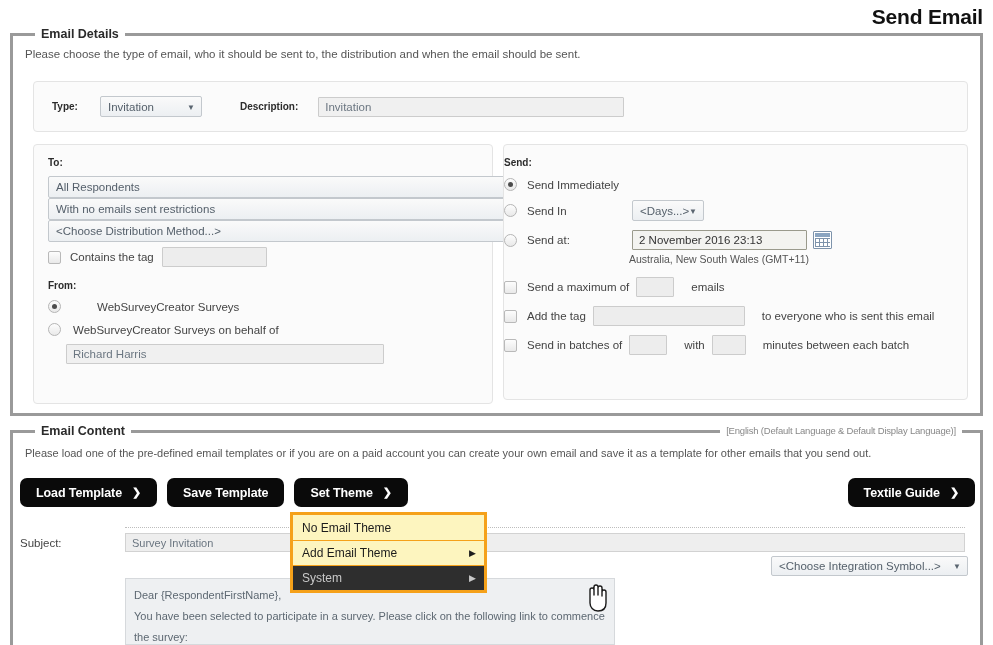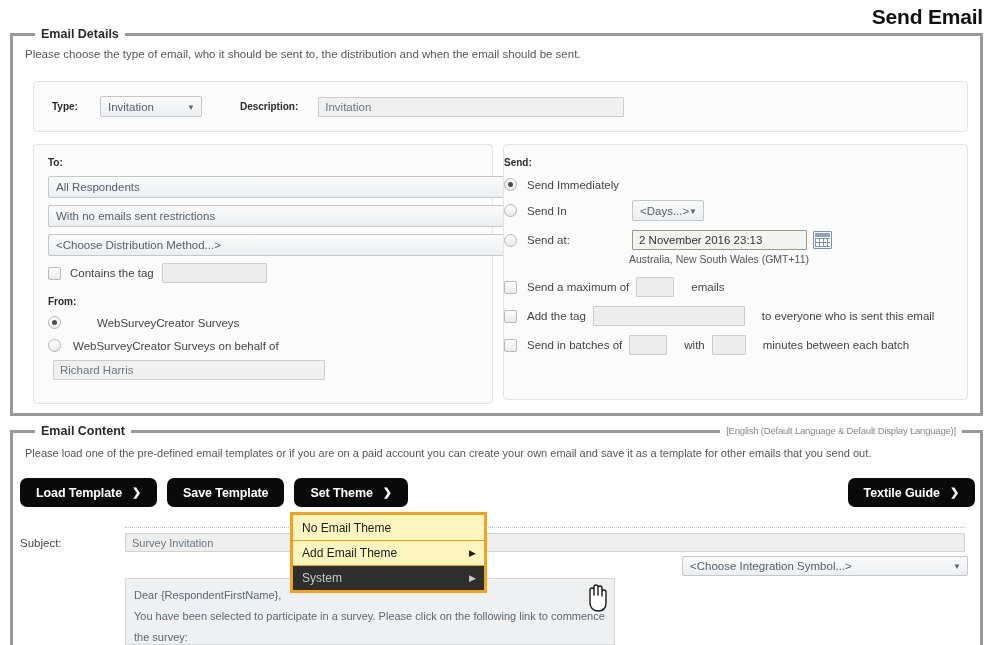--- a/index.html
+++ b/index.html
@@ -105,21 +105,21 @@
   }
   .cbx {
     width: 13px; height: 13px; border-radius: 2px;
     background: linear-gradient(#fdfdfd,#e9e9e9);
     border: 1px solid #b9b9b9;
     display: inline-block; flex: none;
   }
   .row { display: flex; align-items: center; }
 
   
-  #to-card .sel { width: 484px; margin-bottom: 7px; height: 22px; }
+  #to-card .sel { width: 484px; height: 22px; }
 
   
   .send-row { display: flex; align-items: center; margin-bottom: 9px; }
   .send-row .lbl { margin-left: 10px; }
 
   .cal-icon {
     width: 19px; height: 18px; margin-left: 6px;
     border: 1px solid #7d93ab;
     background: #fff; position: relative; flex:none; cursor:pointer;
     border-radius: 1px;
@@ -160,21 +160,21 @@
     width: 840px; height: 19px;
     background: #eeeeee; border: 1px solid #d2d2d2;
     font-size: 11px; color: #6b7681; display: flex; align-items: center; padding: 0 6px;
   }
   #dotted-sep {
     position: absolute; left: 125px; top: 527px; width: 840px;
     border-top: 1px dotted #bdbdbd;
   }
 
   #symbol-sel {
-    position: absolute; right: 25px; top: 556px; width: 286px; height: 20px;
+    position: absolute; right: 25px; top: 556px; width: 197px; height: 20px;
   }
 
   #body-box {
     position: absolute; left: 125px; top: 578px; width: 490px; height: 67px;
     background: #eef0f2; border: 1px solid #d6d9dc;
     padding: 6px 8px 0 8px;
     font-size: 11px; color: #5d6872; line-height: 21px;
     overflow: hidden;
   }
 
@@ -257,21 +257,21 @@
       <div class="lbl-bold" style="margin-top:13px; margin-bottom:9px;">From:</div>
 
       <div class="row" style="margin-bottom:10px;gap:24px;">
         <span class="radio on"></span>
         <span class="lbl" style="margin-left:12px;">WebSurveyCreator Surveys</span>
       </div>
       <div class="row" style="margin-bottom:8px;">
         <span class="radio"></span>
         <span class="lbl" style="margin-left:12px;">WebSurveyCreator Surveys on behalf of</span>
       </div>
-      <div class="txt" style="width:272px; margin-left:5px;">
+      <div class="txt" style="width:318px; margin-left:18px;">
         <span>Richard Harris</span>
       </div>
     </div>
 
     <div class="card" id="send-card">
       <div class="lbl-bold" style="margin-bottom:10px;">Send:</div>
 
       <div class="send-row">
         <span class="radio on"></span>
         <span class="lbl">Send Immediately</span>

